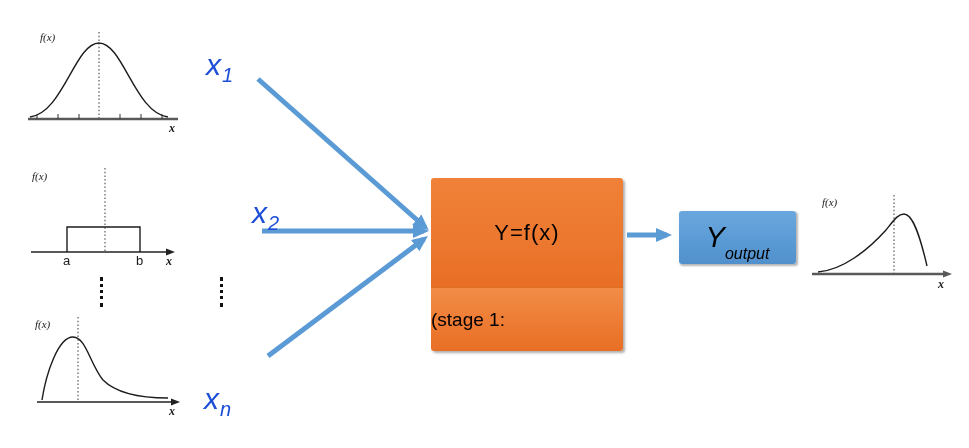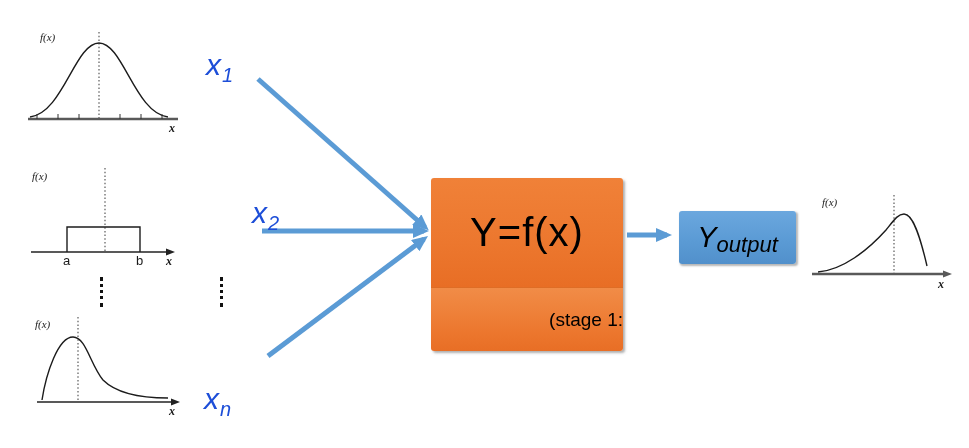--- a/index.html
+++ b/index.html
@@ -36,38 +36,38 @@
   
   #process-box{
     position:absolute;left:431px;top:178px;width:192px;height:173px;
     border-radius:3px;overflow:hidden;z-index:2;
     box-shadow:2px 2px 2.5px rgba(110,110,110,.55);
   }
   #process-top{
     height:109px;display:flex;align-items:center;justify-content:center;
     background:linear-gradient(180deg,#F08138 0%,#EC772E 60%,#E86E25 100%);
   }
-  #process-formula{font-size:40px;color:#000;letter-spacing:1px;}
+  #process-formula{font-size:22px;color:#000;letter-spacing:1px;}
   #process-bottom{
     height:63px;border-top:1px solid #DE6D26;
     background:linear-gradient(180deg,#F18C47 0%,#EC772E 70%,#E86E25 100%);
-    display:flex;flex-direction:column;align-items:flex-end;justify-content:center;
+    display:flex;flex-direction:column;align-items:flex-start;justify-content:center;
     font-size:19px;line-height:25px;color:#000;
   }
 
   
   #output-box{
     position:absolute;left:679px;top:211px;width:117px;height:53px;
     border-radius:3px;z-index:2;
     background:linear-gradient(180deg,#6BA7DE 0%,#5B9BD5 55%,#5190CB 100%);
     box-shadow:1.5px 1.5px 2px rgba(110,110,110,.5);
     display:flex;align-items:center;justify-content:center;color:#000;
   }
   #output-box .base{font-style:italic;font-size:29px;}
-  #output-box .sub{font-style:italic;font-size:22px;position:relative;top:7px;}
+  #output-box .sub{font-style:italic;font-size:16px;position:relative;top:16px;}
 </style>
 </head>
 <body>
 
 <div id="canvas">
 
   <svg id="arrow-layer" width="969" height="448" viewBox="0 0 969 448">
     <defs>
       <marker id="ah" markerUnits="userSpaceOnUse" markerWidth="16" markerHeight="14" refX="11" refY="7" orient="auto">
         <path d="M0,0 L16,7 L0,14 Z" fill="#5B9BD5"></path>

